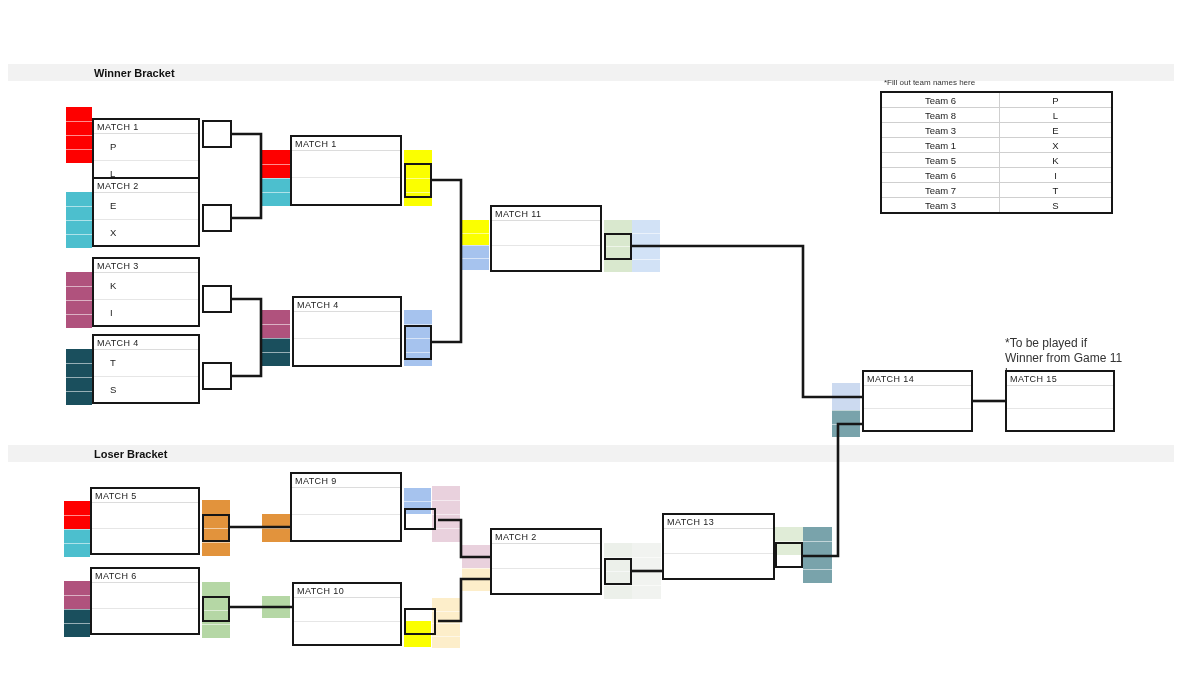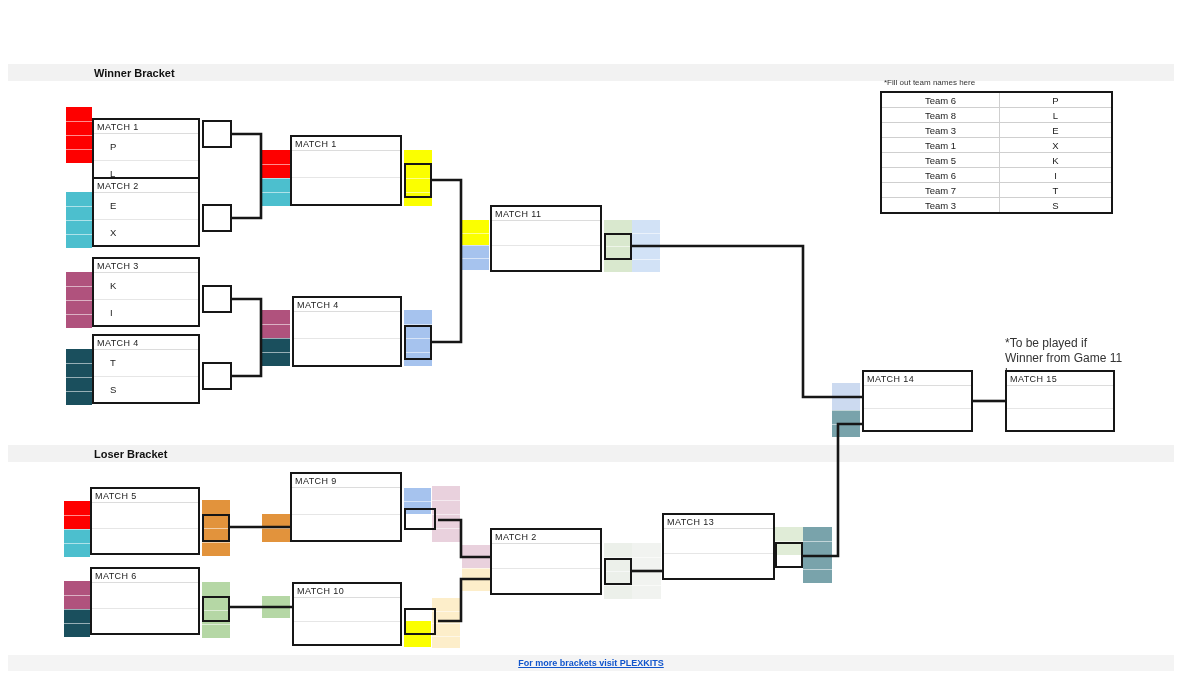--- a/index.html
+++ b/index.html
@@ -417,16 +417,13 @@
         <div class="tcell tval">T</div>
       </div>
       <div class="trow">
         <div class="tcell tname">Team 3</div>
         <div class="tcell tval">S</div>
       </div>
     </div>
 
   <div id="match15-note" class="abs">*To be played if Winner from Game 11 loses</div>
 
-  <div id="footer-band" class="abs">
-    <a href="#">For more brackets visit PLEXKITS</a>
-  </div>
 </div>
 
 </body></html>

